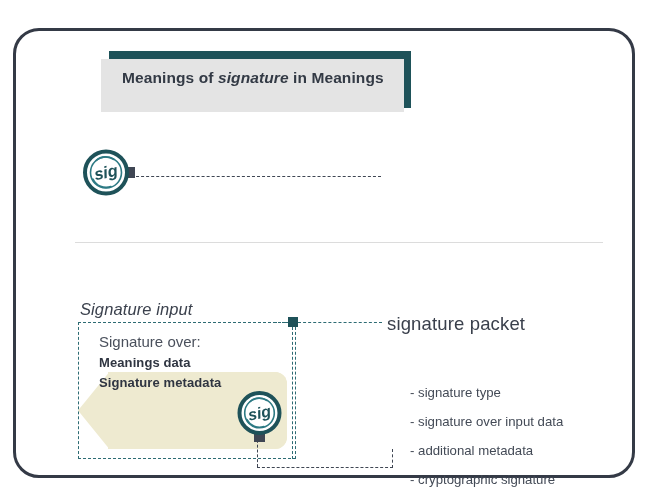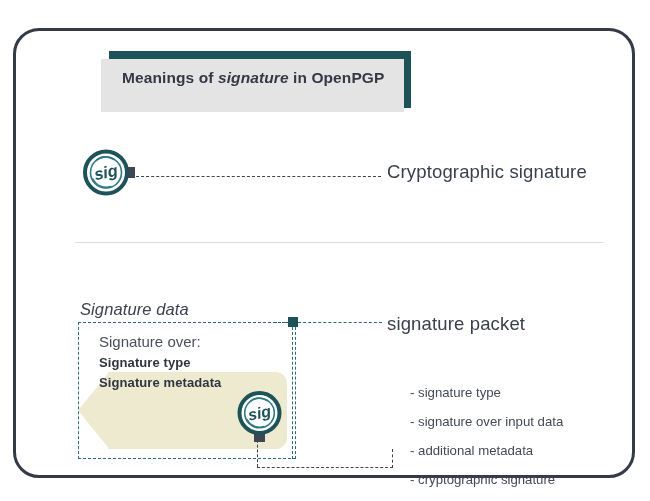--- a/index.html
+++ b/index.html
@@ -134,47 +134,46 @@
   }
 </style>
 </head>
 <body>
 
 <div id="card">
 
   <div id="title-shadow"></div>
   <div id="title-box">
     <div id="title-text">
-      <span>Meanings of </span><em>signature</em><span> in OpenPGP</span>
+      <span>Meanings of </span><em>signature</em><span> in Meanings</span>
     </div>
   </div>
 
   <div id="divider"></div>
 
   <div id="sig-icon-top">
     <svg width="54" height="50" viewBox="0 0 54 50" xmlns="http://www.w3.org/2000/svg">
       <rect x="41" y="19" width="12" height="11" fill="#3f4653"></rect>
       <circle cx="24" cy="24.5" r="21" fill="#ffffff" stroke="#1e5259" stroke-width="4"></circle>
       <circle cx="24" cy="24.5" r="15.5" fill="none" stroke="#2d7a84" stroke-width="1.6"></circle>
       <path d="M11 31 a14.5 14.5 0 0 0 18 7.5" fill="none" stroke="#2d7a84" stroke-width="1.6" stroke-linecap="round"></path>
       <path d="M14 12.5 a14.5 14.5 0 0 1 18 -1" fill="none" stroke="#2d7a84" stroke-width="1.6" stroke-linecap="round"></path>
       <text x="24" y="30" font-family="Liberation Sans, sans-serif" font-size="16.5" font-style="italic" font-weight="bold" fill="#1e5259" text-anchor="middle" transform="rotate(-12 24 25)">sig</text>
     </svg>
   </div>
   <div id="dash-top"></div>
-  <div id="crypto-sig-label">Cryptographic signature</div>
-
-  <div id="sig-type-label">Signature data</div>
+
+  <div id="sig-type-label">Signature input</div>
   <div id="dashed-box"></div>
 
   <div id="tag"></div>
   <div id="tag-round"></div>
 
   <div id="sig-over-label">Signature over:</div>
-  <div id="sig-data-label">Signature type</div>
+  <div id="sig-data-label">Meanings data</div>
   <div id="sig-meta-label">Signature metadata</div>
 
   <div id="sig-icon-tag">
     <svg width="50" height="56" viewBox="0 0 50 56" xmlns="http://www.w3.org/2000/svg">
       <rect x="19" y="41" width="11" height="12" fill="#3f4653"></rect>
       <circle cx="24.5" cy="24" r="20" fill="#ffffff" stroke="#1e5259" stroke-width="4"></circle>
       <circle cx="24.5" cy="24" r="14.8" fill="none" stroke="#2d7a84" stroke-width="1.6"></circle>
       <path d="M12 30.5 a14 14 0 0 0 17 7" fill="none" stroke="#2d7a84" stroke-width="1.6" stroke-linecap="round"></path>
       <path d="M15 12.5 a14 14 0 0 1 17 -1" fill="none" stroke="#2d7a84" stroke-width="1.6" stroke-linecap="round"></path>
       <text x="24.5" y="29.5" font-family="Liberation Sans, sans-serif" font-size="16" font-style="italic" font-weight="bold" fill="#1e5259" text-anchor="middle" transform="rotate(-12 24.5 24.5)">sig</text>

